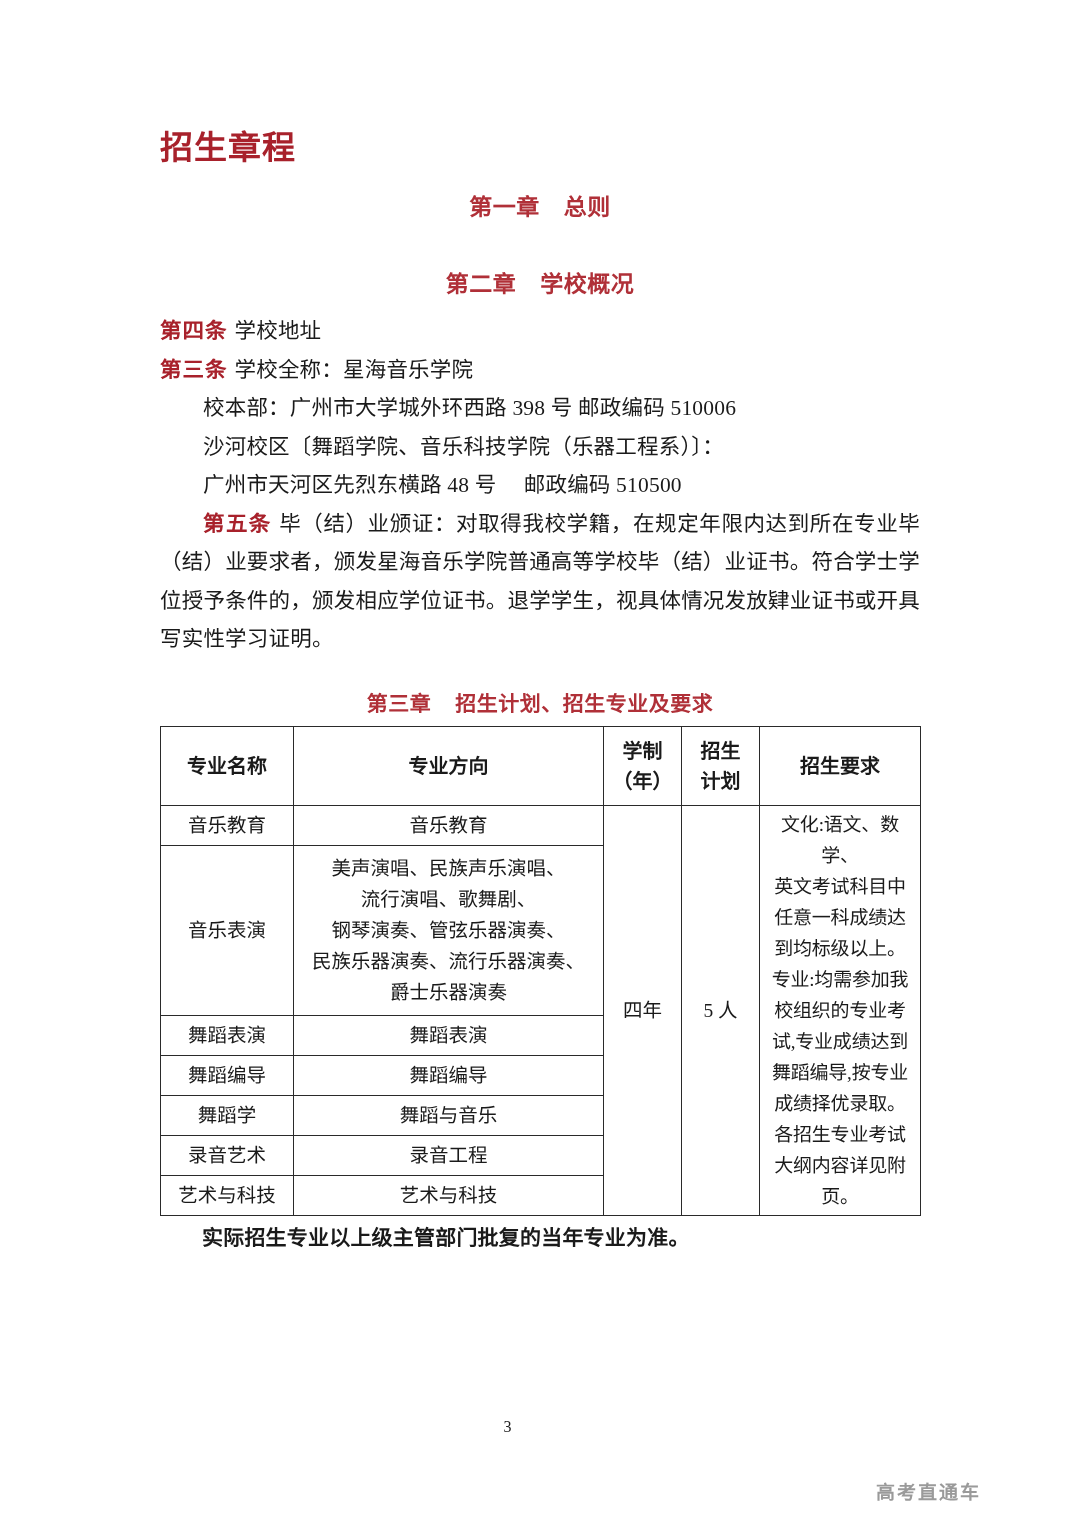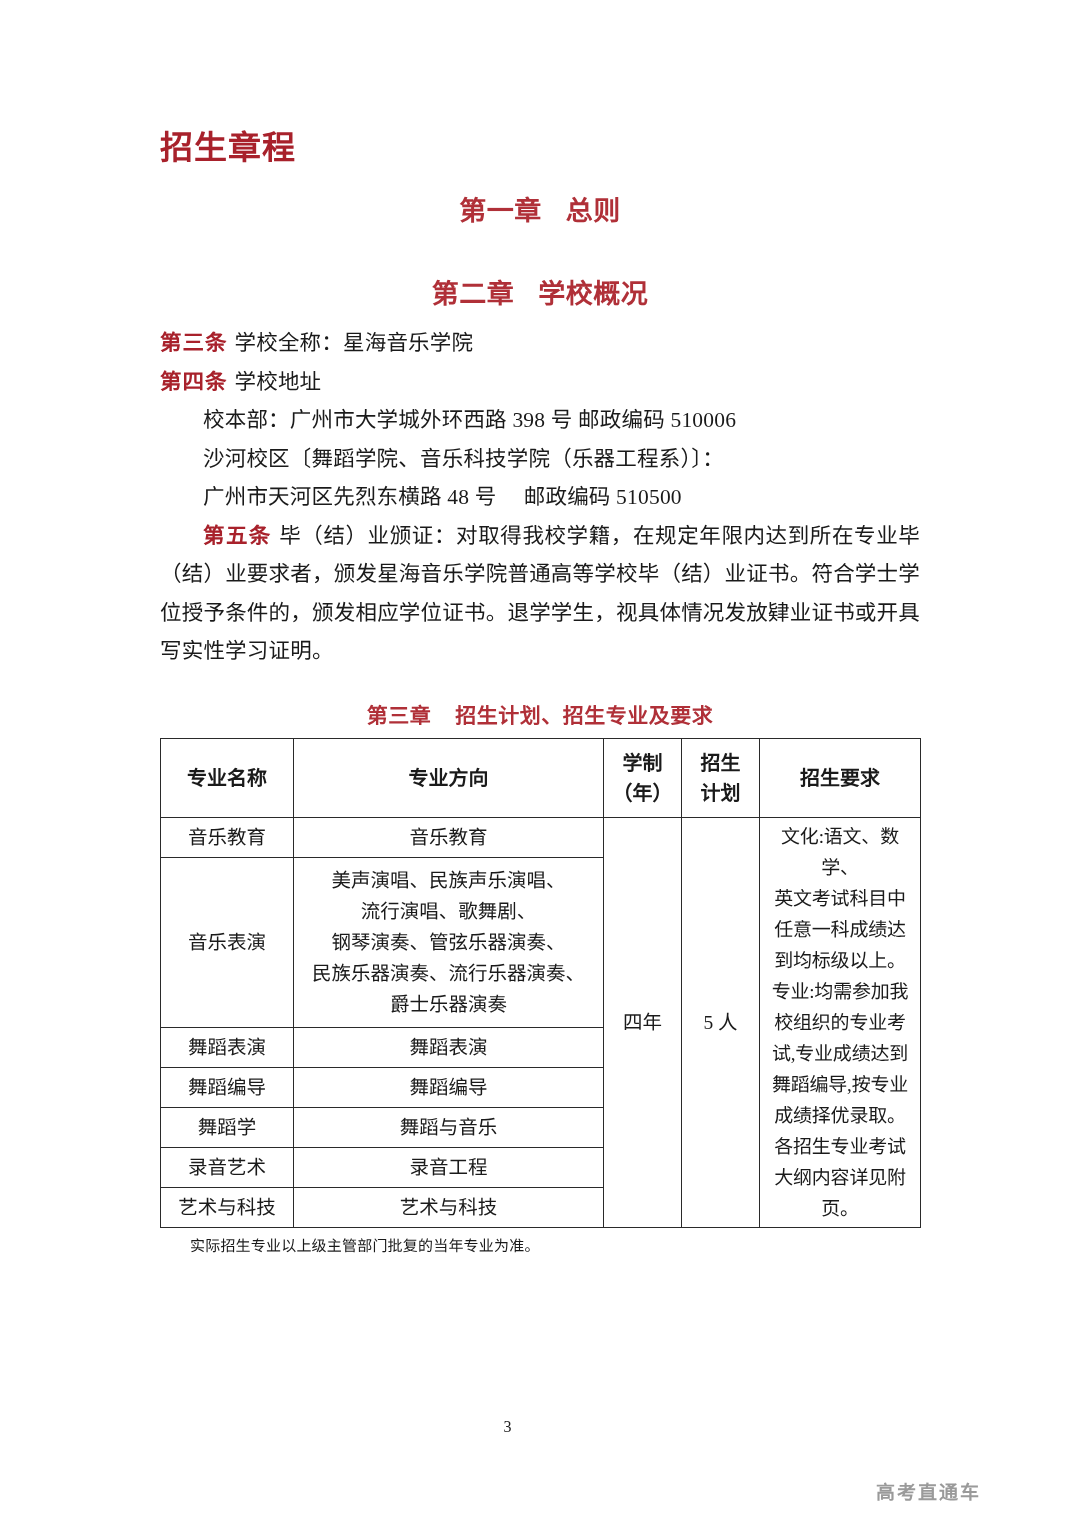--- a/index.html
+++ b/index.html
@@ -42,21 +42,21 @@
     line-height: 1.25;
     margin: 0 0 22px 0;
     font-family: "Liberation Serif", "DejaVu Serif", serif;
   }
 
   
   .chapter-heading {
     text-align: center;
     color: #b03038;
     font-weight: 700;
-    font-size: 27px;
+    font-size: 23px;
     letter-spacing: 0.5px;
     margin: 0 0 8px 0;
     line-height: 1.5;
   }
   .chapter-heading .gap { display: inline-block; width: 24px; }
   .chapter-heading.ch2 { margin-top: 42px; margin-bottom: 10px; }
   .chapter-heading.ch3 { margin-top: 30px; margin-bottom: 6px; font-size: 21px; }
 
   
   p.para {
@@ -119,22 +119,22 @@
     line-height: 30.5px;
     padding: 8px 9px 8px 10px;
     letter-spacing: -0.2px;
   }
   td.multi { line-height: 32px; }
   td.small-pad { padding: 6px 4px; }
 
   
   .table-note {
     margin: 6px 0 0 0;
-    font-size: 15px;
-    font-weight: 400;
+    font-size: 21px;
+    font-weight: 700;
     text-indent: 2em;
     line-height: 1.6;
     letter-spacing: 0.2px;
   }
 
   
   .page-number {
     position: absolute;
     left: 0;
     right: 0;
@@ -169,25 +169,25 @@
       <span>第一章</span><span class="gap"></span><span>总则</span>
     </div>
 
 
 
     <div class="chapter-heading ch2">
       <span>第二章</span><span class="gap"></span><span>学校概况</span>
     </div>
 
     <p class="para">
+      <span class="art">第四条</span><span class="sp"></span><span>学校地址</span>
+    </p>
+
+    <p class="para">
       <span class="art">第三条</span><span class="sp"></span><span>学校全称：星海音乐学院</span>
-    </p>
-
-    <p class="para">
-      <span class="art">第四条</span><span class="sp"></span><span>学校地址</span>
     </p>
 
     <p class="line">校本部：广州市大学城外环西路 398 号  邮政编码 510006</p>
     <p class="line">沙河校区〔舞蹈学院、音乐科技学院（乐器工程系）〕：</p>
     <p class="line">广州市天河区先烈东横路 48 号　 邮政编码 510500</p>
 
     <p class="para indent">
       <span class="art">第五条</span><span class="sp"></span><span>毕（结）业颁证：对取得我校学籍，在规定年限内达到所在专业毕（结）业要求者，颁发星海音乐学院普通高等学校毕（结）业证书。符合学士学位授予条件的，颁发相应学位证书。退学学生，视具体情况发放肄业证书或开具写实性学习证明。</span>
     </p>
 

